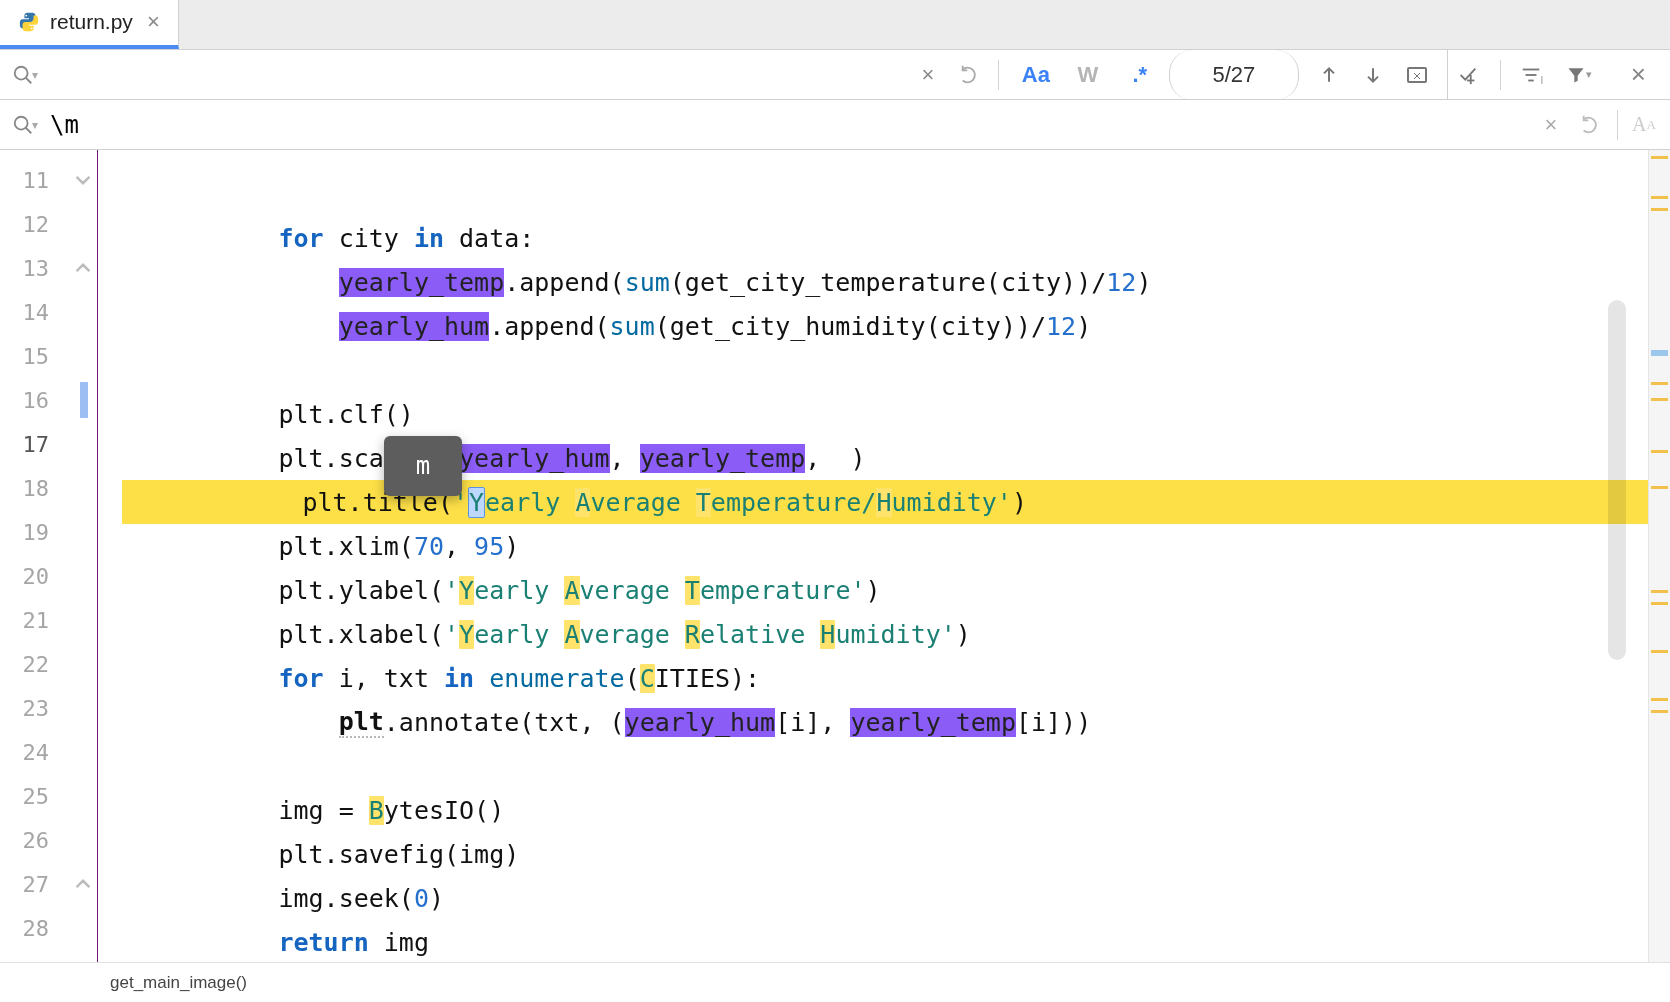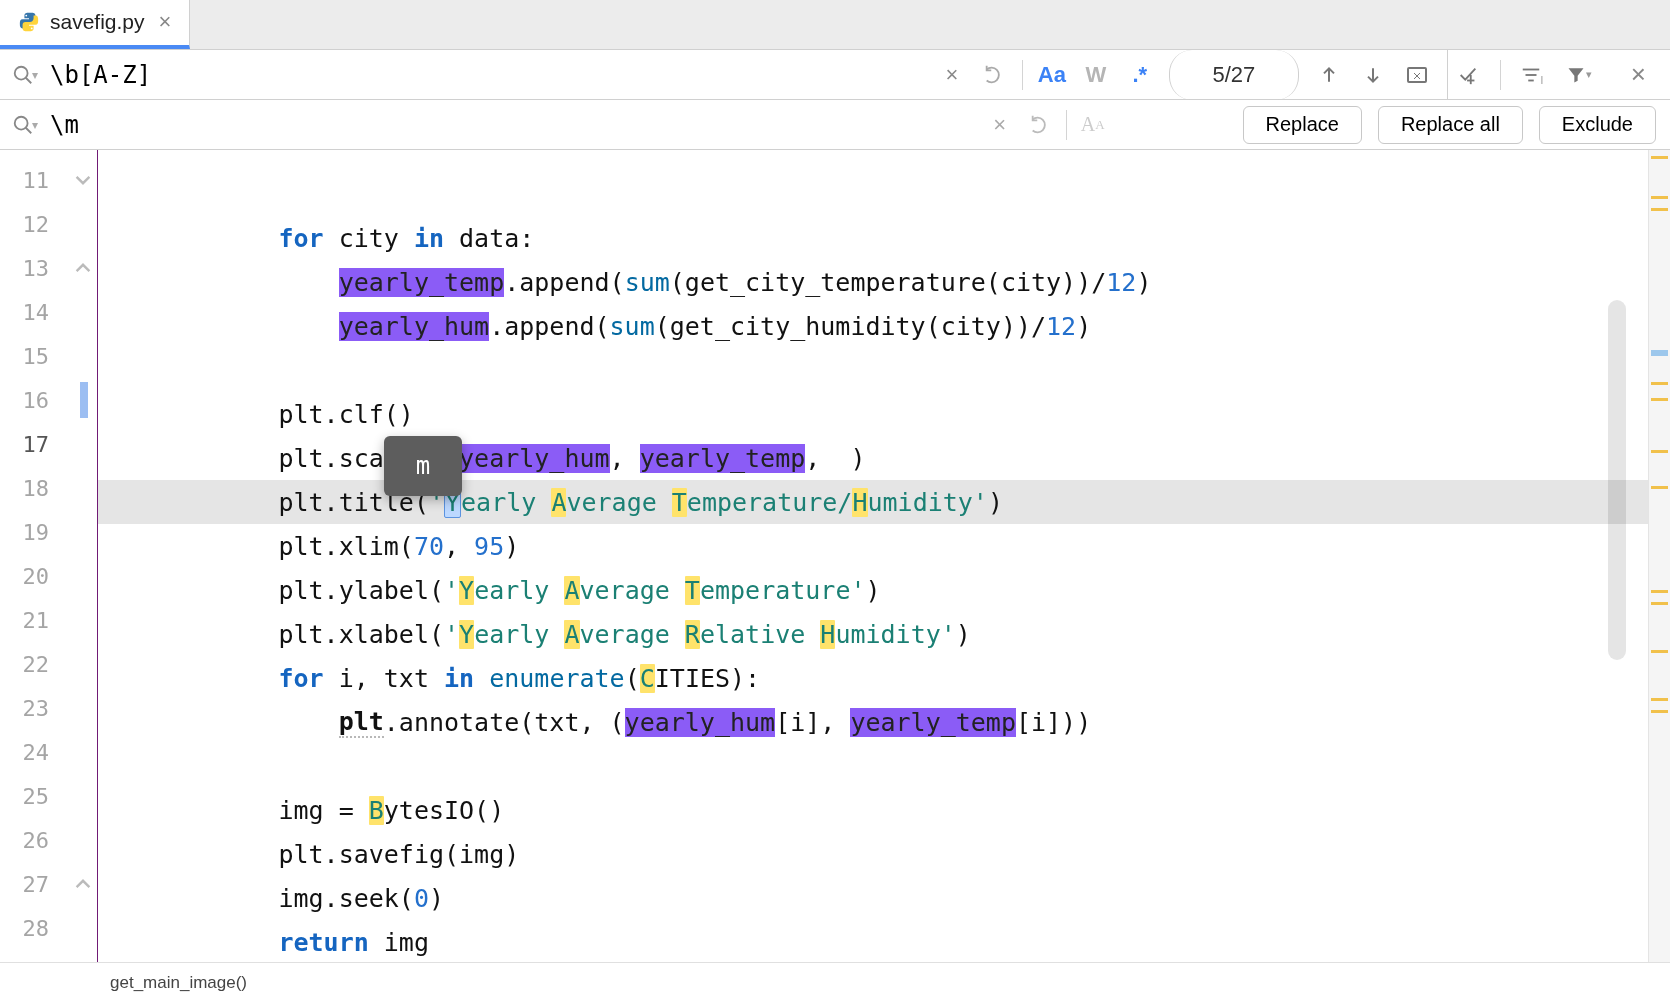--- a/index.html
+++ b/index.html
@@ -69,20 +69,21 @@
   }
   .find-right { display:flex; align-items:center; margin-left:auto; padding-right:8px; gap:2px; }
   .toggle-btn {
     width: 42px; height: 40px;
     display: flex; align-items: center; justify-content: center;
     font-family: "Helvetica Neue", Arial, sans-serif;
     font-size: 22px; font-weight: 600;
     color: #b5b5b5;
     border-radius: 4px;
     cursor: pointer;
+    margin-left: 8px;
   }
   .toggle-btn.active { color: #3b82f6; }
   .sep-v { width:1px; height:30px; background:#d4d4d4; margin:0 6px; }
   .count-box {
     width: 130px; text-align:center;
     font-size: 22px; color: #333;
     border-left: 1px solid #d0d0d0;
     border-right: 1px solid #d0d0d0;
     height:50px; display:flex;align-items:center;justify-content:center;border-radius:23px;
   }
@@ -147,21 +148,21 @@
     background:#9cbef2;
   }
   .code {
     flex:1; padding-top:8px; position:relative; white-space:pre;
   }
   .lines { }
   .line {
     height:44px; display:flex; align-items:center;
     padding-left: 60px;
   }
-  .line.hl { background:#e5e5e5; }
+  .line.hl { background:#fde047;margin-left:24px; }
   .kw { color:#1565c0; font-weight:600;}
   .pln{ color:#111;}
   .str{ color:#1b8074;}
   .num{ color:#2470cc;}
   .fn { color:#0369a1;}
   .purple-hl { background:#8b5cf6; border-radius:0;}
   .find-hl { background:#ffe36b; border-radius:1px;}
   .find-cur { background:#bcd8ff; border:1px solid #5b93e0; border-radius:2px; padding:0 0px;}
   .dotted { border-bottom: 2px dotted #b8b8b8; font-weight: bold; }
 
@@ -216,34 +217,33 @@
 <div class="tabbar">
   <div class="tab">
     <span class="py-icon">
       <svg viewBox="0 0 24 24">
           <path fill="#3776ab" d="M12 2c-3 0-5 .4-5 3v3h5v1H5c-2.6 0-3 2-3 5s.4 5 3 5h2v-3c0-2.3 1.9-4 4-4h5c1.9 0 3-1.3 3-3V5c0-2.6-2-3-5-3h-2z"></path>
           <circle cx="9" cy="5" r="1" fill="#fff"></circle>
           <path fill="#ffd43b" d="M12 22c3 0 5-.4 5-3v-3h-5v-1h7c2.6 0 3-2 3-5s-.4-5-3-5h-2v3c0 2.3-1.9 4-4 4H8c-1.9 0-3 1.3-3 3v4c0 2.6 2 3 5 3h2z"></path>
           <circle cx="15" cy="19" r="1" fill="#fff"></circle>
         </svg>
     </span>
-    <span>savefig.py</span>
+    <span>return.py</span>
     <span class="close">×</span>
   </div>
 </div>
 
 <div class="find-row">
   <div class="search-icon-wrap">
     <svg width="22" height="22" viewBox="0 0 24 24" fill="none" stroke="#888" stroke-width="2">
         <circle cx="10" cy="10" r="7"></circle>
         <line x1="15" y1="15" x2="21" y2="21"></line>
       </svg>
     <span style="font-size:12px;color:#aaa;margin-left:-2px;">▾</span>
   </div>
-  <input class="search-input" value="\b[A-Z]" style="">
   <div class="find-right">
     <div class="icon-btn">×</div>
     <div class="icon-btn">
       <svg width="22" height="22" viewBox="0 0 24 24" fill="none" stroke="#aaa" stroke-width="2">
           <path d="M4 6 A8 8 0 1 1 4 18"></path>
           <polyline points="4,2 4,7 9,7"></polyline>
         </svg>
     </div>
     <div class="sep-v"></div>
     <div class="toggle-btn active">Aa</div>
@@ -307,25 +307,20 @@
   <div class="flex" style="margin-left:auto; padding-right:6px;">
     <div class="icon-btn">×</div>
     <div class="icon-btn">
       <svg width="22" height="22" viewBox="0 0 24 24" fill="none" stroke="#bbb" stroke-width="2">
           <path d="M4 6 A8 8 0 1 1 4 18"></path>
           <polyline points="4,2 4,7 9,7"></polyline>
         </svg>
     </div>
     <div class="sep-v"></div>
     <div class="icon-btn" style="color:#ccc;font-family:serif;font-size:20px;">A<span style="font-size:13px;">A</span></div>
-  </div>
-  <div class="replace-buttons">
-    <button class="btn">Replace</button>
-    <button class="btn">Replace all</button>
-    <button class="btn">Exclude</button>
   </div>
 </div>
 
 <div class="editor">
   <div class="gutter" id="gutter">
       <div class="ln">11<span class="fold-mark">
           <svg viewBox="0 0 10 10">
             <path d="M1 3l4 4 4-4" fill="none" stroke="#bbb" stroke-width="1.5"></path>
           </svg>
         </span></div>

